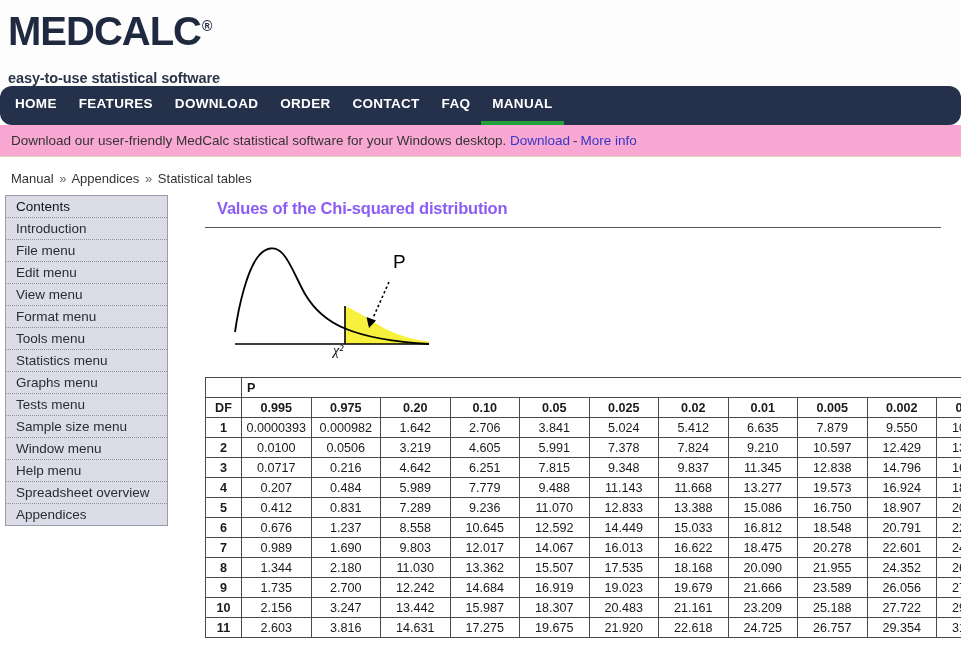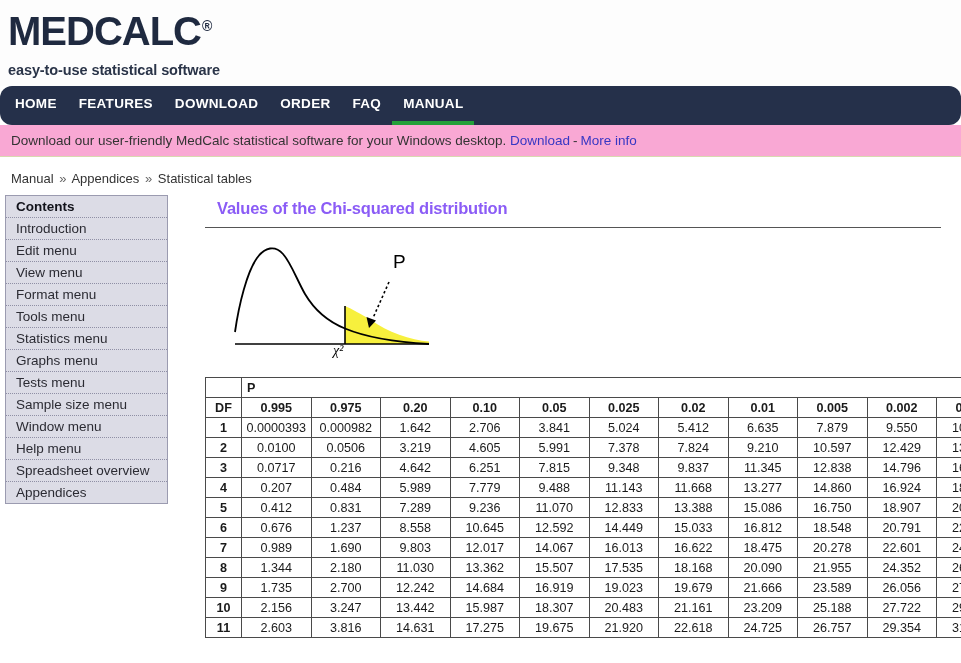--- a/index.html
+++ b/index.html
@@ -35,21 +35,21 @@
     font-weight: bold;
     color: #1f2a40;
     position: relative;
     top: -8px;
     left: 1px;
   }
   .logo-tag {
     font-size: 14.5px;
     font-weight: bold;
     color: #2a3448;
-    margin-top: 8px;
+    margin-top: 16px;
     letter-spacing: -0.1px;
   }
 
   
   .navbar {
     background: #25304a;
     height: 39px;
     display: flex;
     align-items: stretch;
     padding-left: 4px;
@@ -123,21 +123,21 @@
     font-size: 13.5px;
     color: #2b2b33;
     padding: 2px 0 2px 10px;
     line-height: 17px;
     border-bottom: 1px dotted #8f8fa5;
     cursor: pointer;
     white-space: nowrap;
   }
   .side-item:last-child { border-bottom: none; }
   .side-item.heading {
-    font-weight: bold;
+    font-weight: normal;
     color: #11121a;
     cursor: default;
   }
 
   
   .main {
     flex: 1;
     padding-left: 37px;
     padding-right: 20px;
     min-width: 0;
@@ -206,20 +206,21 @@
     <span class="logo-main">MEDCALC</span><span class="logo-reg">®</span>
     <div class="logo-tag">easy-to-use statistical software</div>
   </div>
 </div>
 
 <nav class="navbar">
   <a class="nav-item">HOME</a>
   <a class="nav-item">FEATURES</a>
   <a class="nav-item">DOWNLOAD</a>
   <a class="nav-item">ORDER</a>
+  <a class="nav-item">CONTACT</a>
   <a class="nav-item">FAQ</a>
   <a class="nav-item active">MANUAL</a>
 </nav>
 
 <div class="promo">
   <span>Download our user-friendly MedCalc statistical software for your Windows desktop.</span>&nbsp;<a>Download</a><span class="sep">-</span><a>More info</a>
 </div>
 
 <div class="breadcrumb">
   <a>Manual</a>
@@ -227,20 +228,21 @@
   <a>Appendices</a>
   <span class="chev">»</span>
   <a>Statistical tables</a>
 </div>
 
 <div class="content-row">
 
   <aside class="sidebar">
     <div class="side-item heading">Contents</div>
     <div class="side-item">Introduction</div>
+    <div class="side-item">File menu</div>
     <div class="side-item">Edit menu</div>
     <div class="side-item">View menu</div>
     <div class="side-item">Format menu</div>
     <div class="side-item">Tools menu</div>
     <div class="side-item">Statistics menu</div>
     <div class="side-item">Graphs menu</div>
     <div class="side-item">Tests menu</div>
     <div class="side-item">Sample size menu</div>
     <div class="side-item">Window menu</div>
     <div class="side-item">Help menu</div>
@@ -370,21 +372,21 @@
           <tr>
             <td class="df-cell">4</td>
             <td>0.207</td>
             <td>0.484</td>
             <td>5.989</td>
             <td>7.779</td>
             <td>9.488</td>
             <td>11.143</td>
             <td>11.668</td>
             <td>13.277</td>
-            <td>14.860</td>
+            <td>19.573</td>
             <td>16.924</td>
             <td>18.467</td>
           </tr>
           <tr>
             <td class="df-cell">5</td>
             <td>0.412</td>
             <td>0.831</td>
             <td>7.289</td>
             <td>9.236</td>
             <td>11.070</td>

